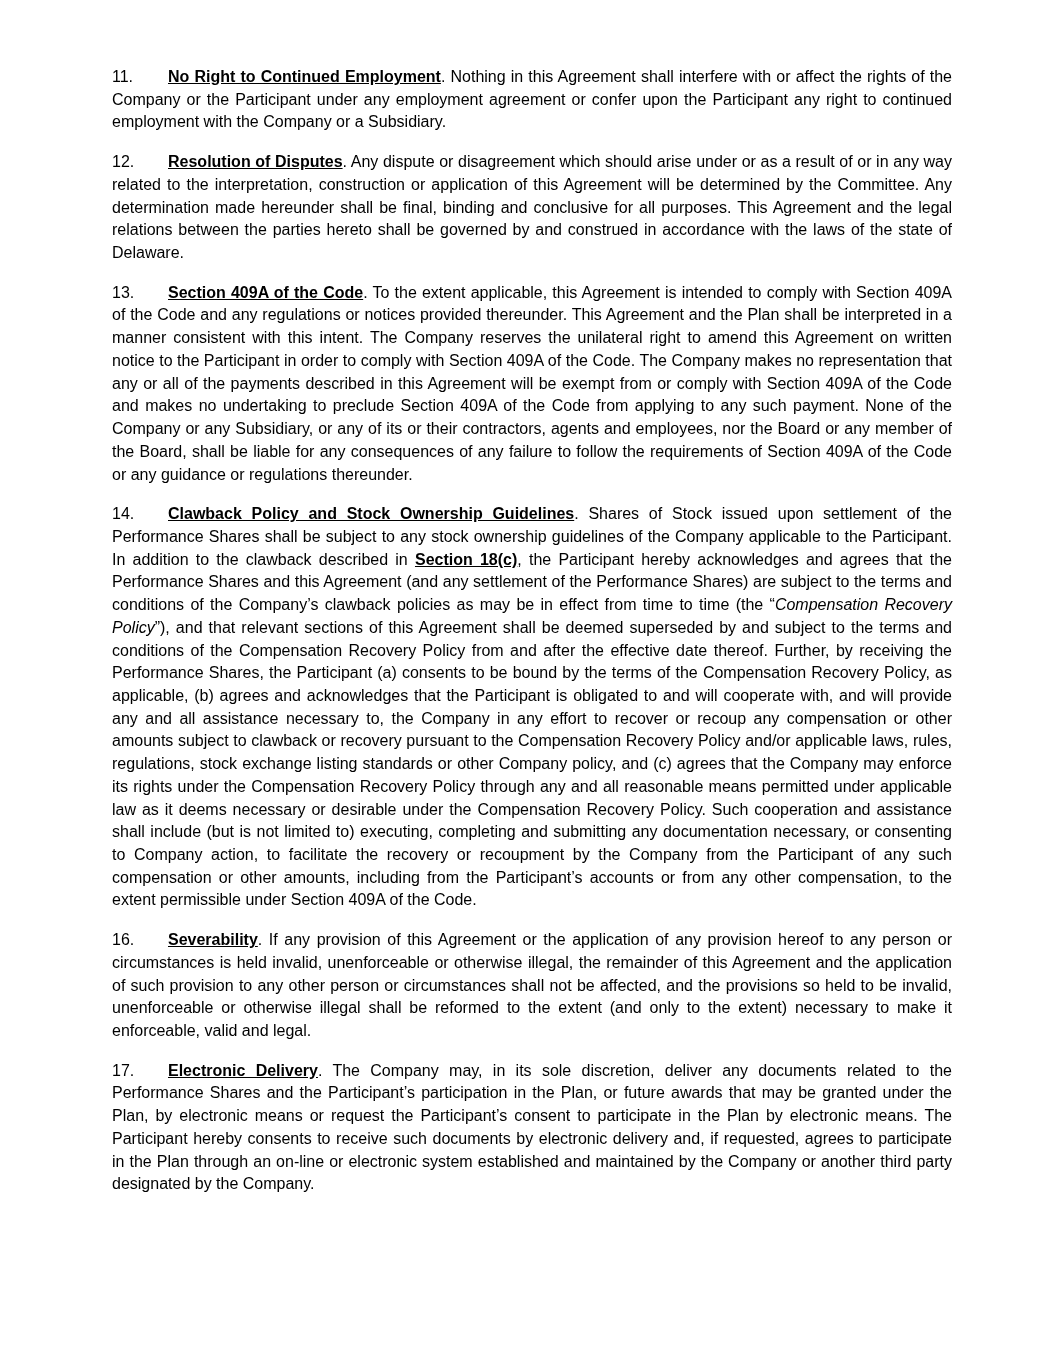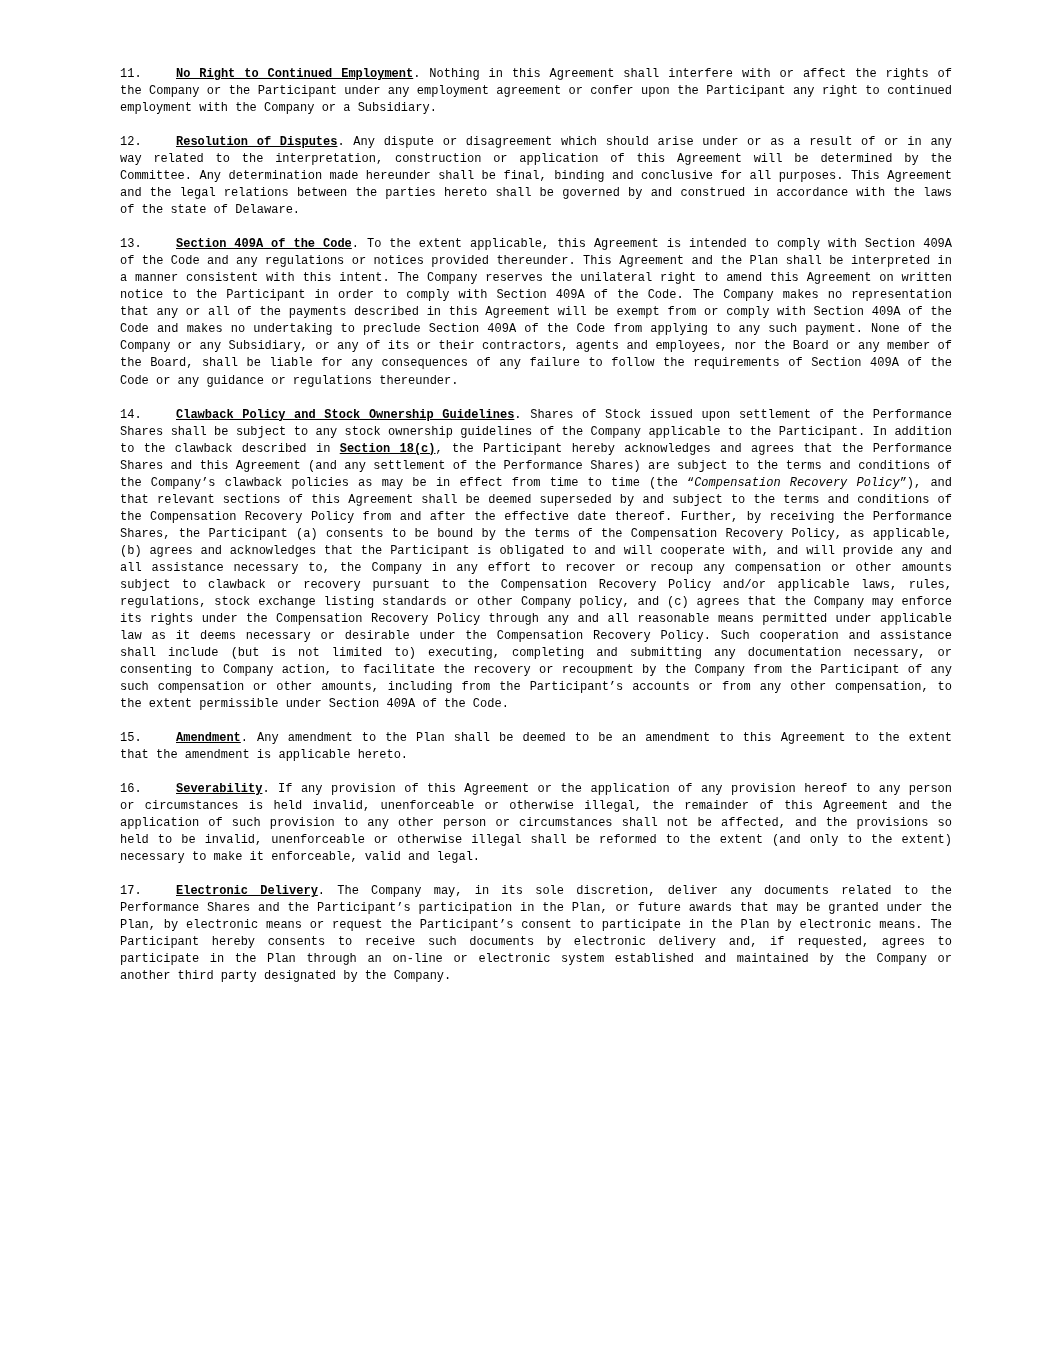--- a/index.html
+++ b/index.html
@@ -14,26 +14,25 @@
     color: #000000;
   }
   .page {
     width: 1064px;
     min-height: 1365px;
     box-sizing: border-box;
     padding: 66px 112px 40px 112px;
     background: #ffffff;
   }
   .para {
-    font-size: 12px;
+    font-size: 16px;
     line-height: 1.42;
     text-align: justify;
-    margin: 0 0 17px 8px;
+    margin: 0 0 17px 0;
     text-justify: inter-word;
-    font-family: Liberation Mono, monospace;
   }
   .para:last-child {
     margin-bottom: 0;
   }
   .num {
     display: inline-block;
     width: 56px;
   }
   .heading {
     font-weight: bold;
@@ -61,23 +60,20 @@
   </p>
 
   <p class="para">
     <span class="num">13.</span><span class="heading">Section 409A of the Code</span><span>.  To the extent applicable, this Agreement is intended to comply with Section 409A of the Code and any regulations or notices provided thereunder.  This Agreement and the Plan shall be interpreted in a manner consistent with this intent. The Company reserves the unilateral right to amend this Agreement on written notice to the Participant in order to comply with Section 409A of the Code. The Company makes no representation that any or all of the payments described in this Agreement will be exempt from or comply with Section 409A of the Code and makes no undertaking to preclude Section 409A of the Code from applying to any such payment.  None of the Company or any Subsidiary, or any of its or their contractors, agents and employees, nor the Board or any member of the Board, shall be liable for any consequences of any failure to follow the requirements of Section 409A of the Code or any guidance or regulations thereunder.</span>
   </p>
 
   <p class="para">
     <span class="num">14.</span><span class="heading">Clawback Policy and Stock Ownership Guidelines</span><span>.  Shares of Stock issued upon settlement of the Performance Shares shall be subject to any stock ownership guidelines of the Company applicable to the Participant.  In addition to the clawback described in </span><span class="inline-bold-u">Section 18(c)</span><span>, the Participant hereby acknowledges and agrees that the Performance Shares and this Agreement (and any settlement of the Performance Shares) are subject to the terms and conditions of the Company’s clawback policies as may be in effect from time to time (the “</span><span class="ital">Compensation Recovery Policy</span><span>”), and that relevant sections of this Agreement shall be deemed superseded by and subject to the terms and conditions of the Compensation Recovery Policy from and after the effective date thereof.  Further, by receiving the Performance Shares, the Participant (a) consents to be bound by the terms of the Compensation Recovery Policy, as applicable, (b) agrees and acknowledges that the Participant is obligated to and will cooperate with, and will provide any and all assistance necessary to, the Company in any effort to recover or recoup any compensation or other amounts subject to clawback or recovery pursuant to the Compensation Recovery Policy and/or applicable laws, rules, regulations, stock exchange listing standards or other Company policy, and (c) agrees that the Company may enforce its rights under the Compensation Recovery Policy through any and all reasonable means permitted under applicable law as it deems necessary or desirable under the Compensation Recovery Policy.  Such cooperation and assistance shall include (but is not limited to) executing, completing and submitting any documentation necessary, or consenting to Company action, to facilitate the recovery or recoupment by the Company from the Participant of any such compensation or other amounts, including from the Participant’s accounts or from any other compensation, to the extent permissible under Section 409A of the Code.</span>
   </p>
 
-  <p class="para">
-    <span class="num">15.</span><span class="heading">Amendment</span><span>.   Any amendment to the Plan shall be deemed to be an amendment to this Agreement to the extent that the amendment is applicable hereto.</span>
-  </p>
 
   <p class="para">
     <span class="num">16.</span><span class="heading">Severability</span><span>.  If any provision of this Agreement or the application of any provision hereof to any person or circumstances is held invalid, unenforceable or otherwise illegal, the remainder of this Agreement and the application of such provision to any other person or circumstances shall not be affected, and the provisions so held to be invalid, unenforceable or otherwise illegal shall be reformed to the extent (and only to the extent) necessary to make it enforceable, valid and legal.</span>
   </p>
 
   <p class="para">
     <span class="num">17.</span><span class="heading">Electronic Delivery</span><span>.  The Company may, in its sole discretion, deliver any documents related to the Performance Shares and the Participant’s participation in the Plan, or future awards that may be granted under the Plan, by electronic means or request the Participant’s consent to participate in the Plan by electronic means.  The Participant hereby consents to receive such documents by electronic delivery and, if requested, agrees to participate in the Plan through an on-line or electronic system established and maintained by the Company or another third party designated by the Company.</span>
   </p>
 
 </div>

